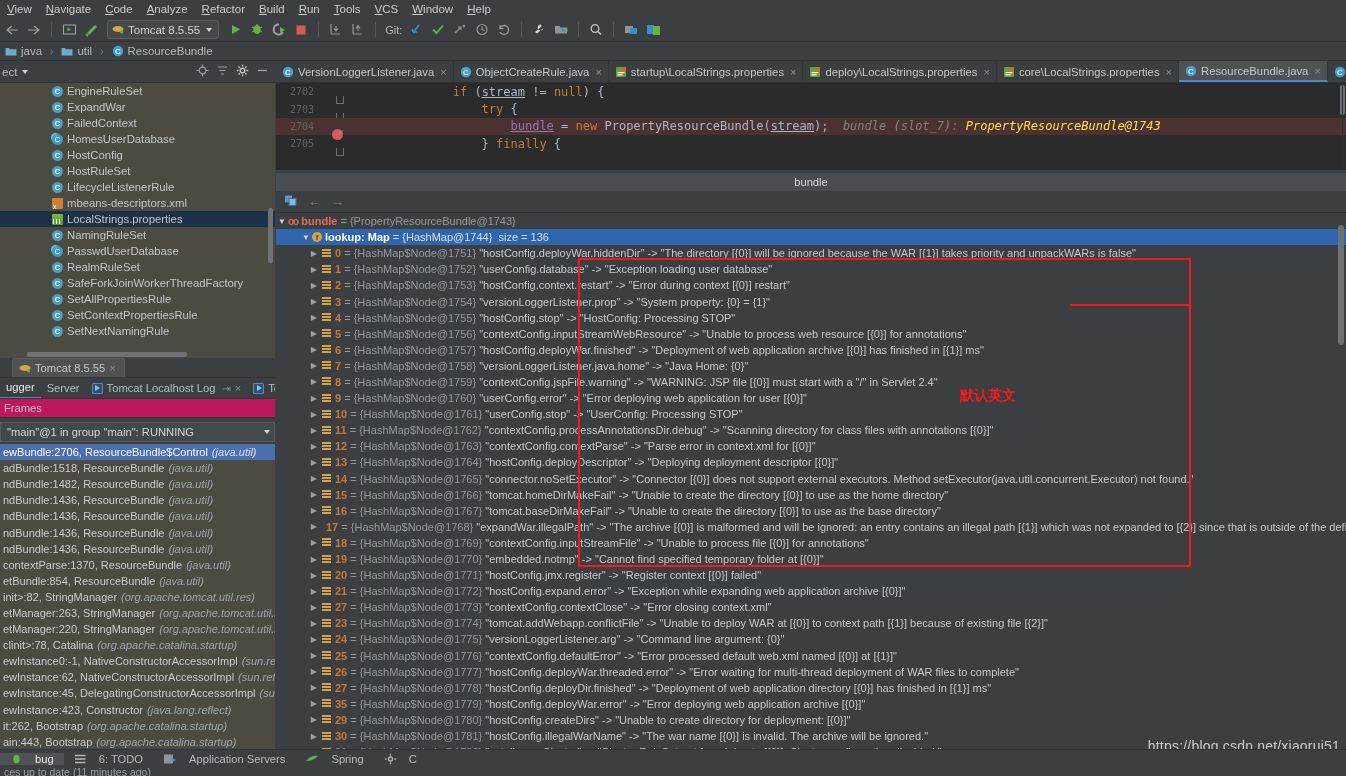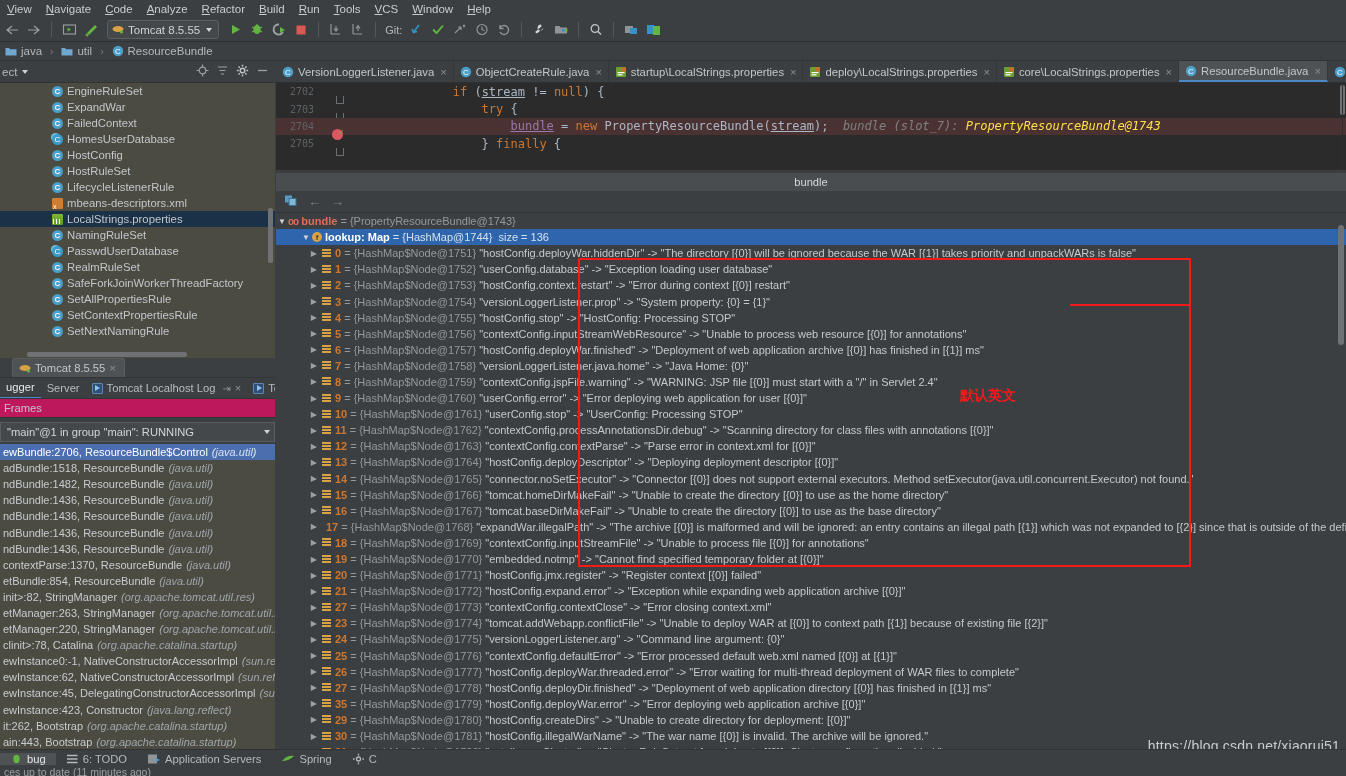--- a/index.html
+++ b/index.html
@@ -159,21 +159,21 @@
   .frame-row.sel { background: #4b6eaf; color: #ffffff; }
   .frame-row i { color: #9fa6ad; font-style: italic; }
   .frame-row.sel i { color: #d6e2f0; }
 
   
   .statusbar {
     position: absolute; left: 0; top: 749px; width: 1346px; height: 19px;
     background: #3c3f41; display: flex; align-items: center; gap: 0px;
     font-size: 11.2px; color: #b4b9be; border-top: 1px solid #313335;
   }
-  .sb-item { display: flex; align-items: center; gap: 4px; padding: 0 10px; white-space: nowrap; }
+  .sb-item { display: flex; align-items: center; gap: 12px; padding: 0 10px; white-space: nowrap; }
   .sb-item.active { background: #4e5254; color: #e3e6e8; }
   .statusline {
     position: absolute; left: 0; top: 768px; width: 1346px; height: 8px;
     background: #3c3f41; font-size: 10.5px; color: #9aa0a6; padding-left: 4px;
     overflow: hidden; line-height: 8px;
   }
 
   
   .edtabs {
     position: absolute; left: 276px; top: 61px; width: 1070px; height: 22px;

